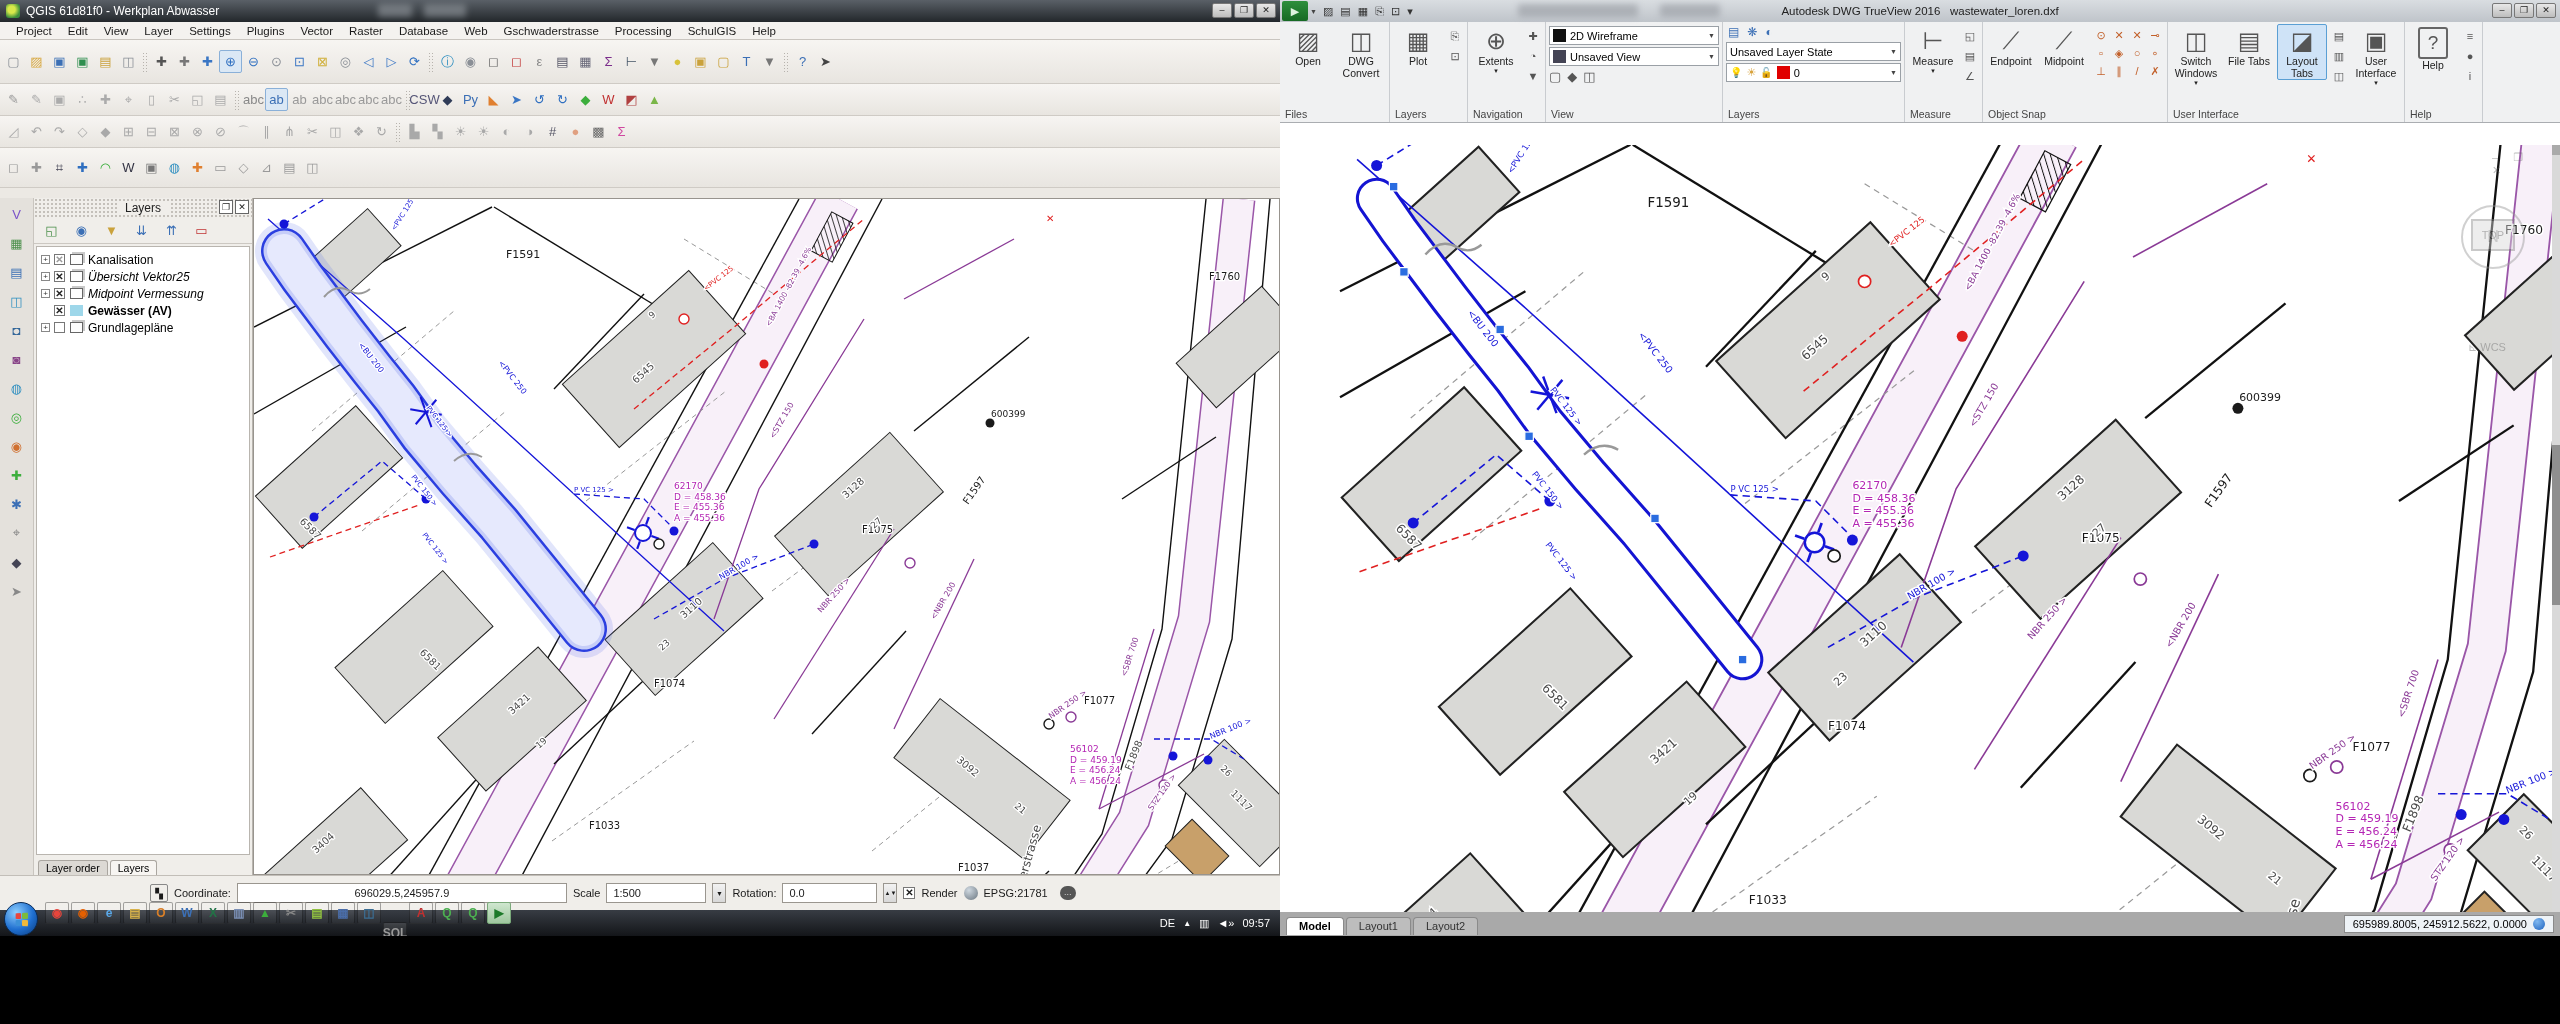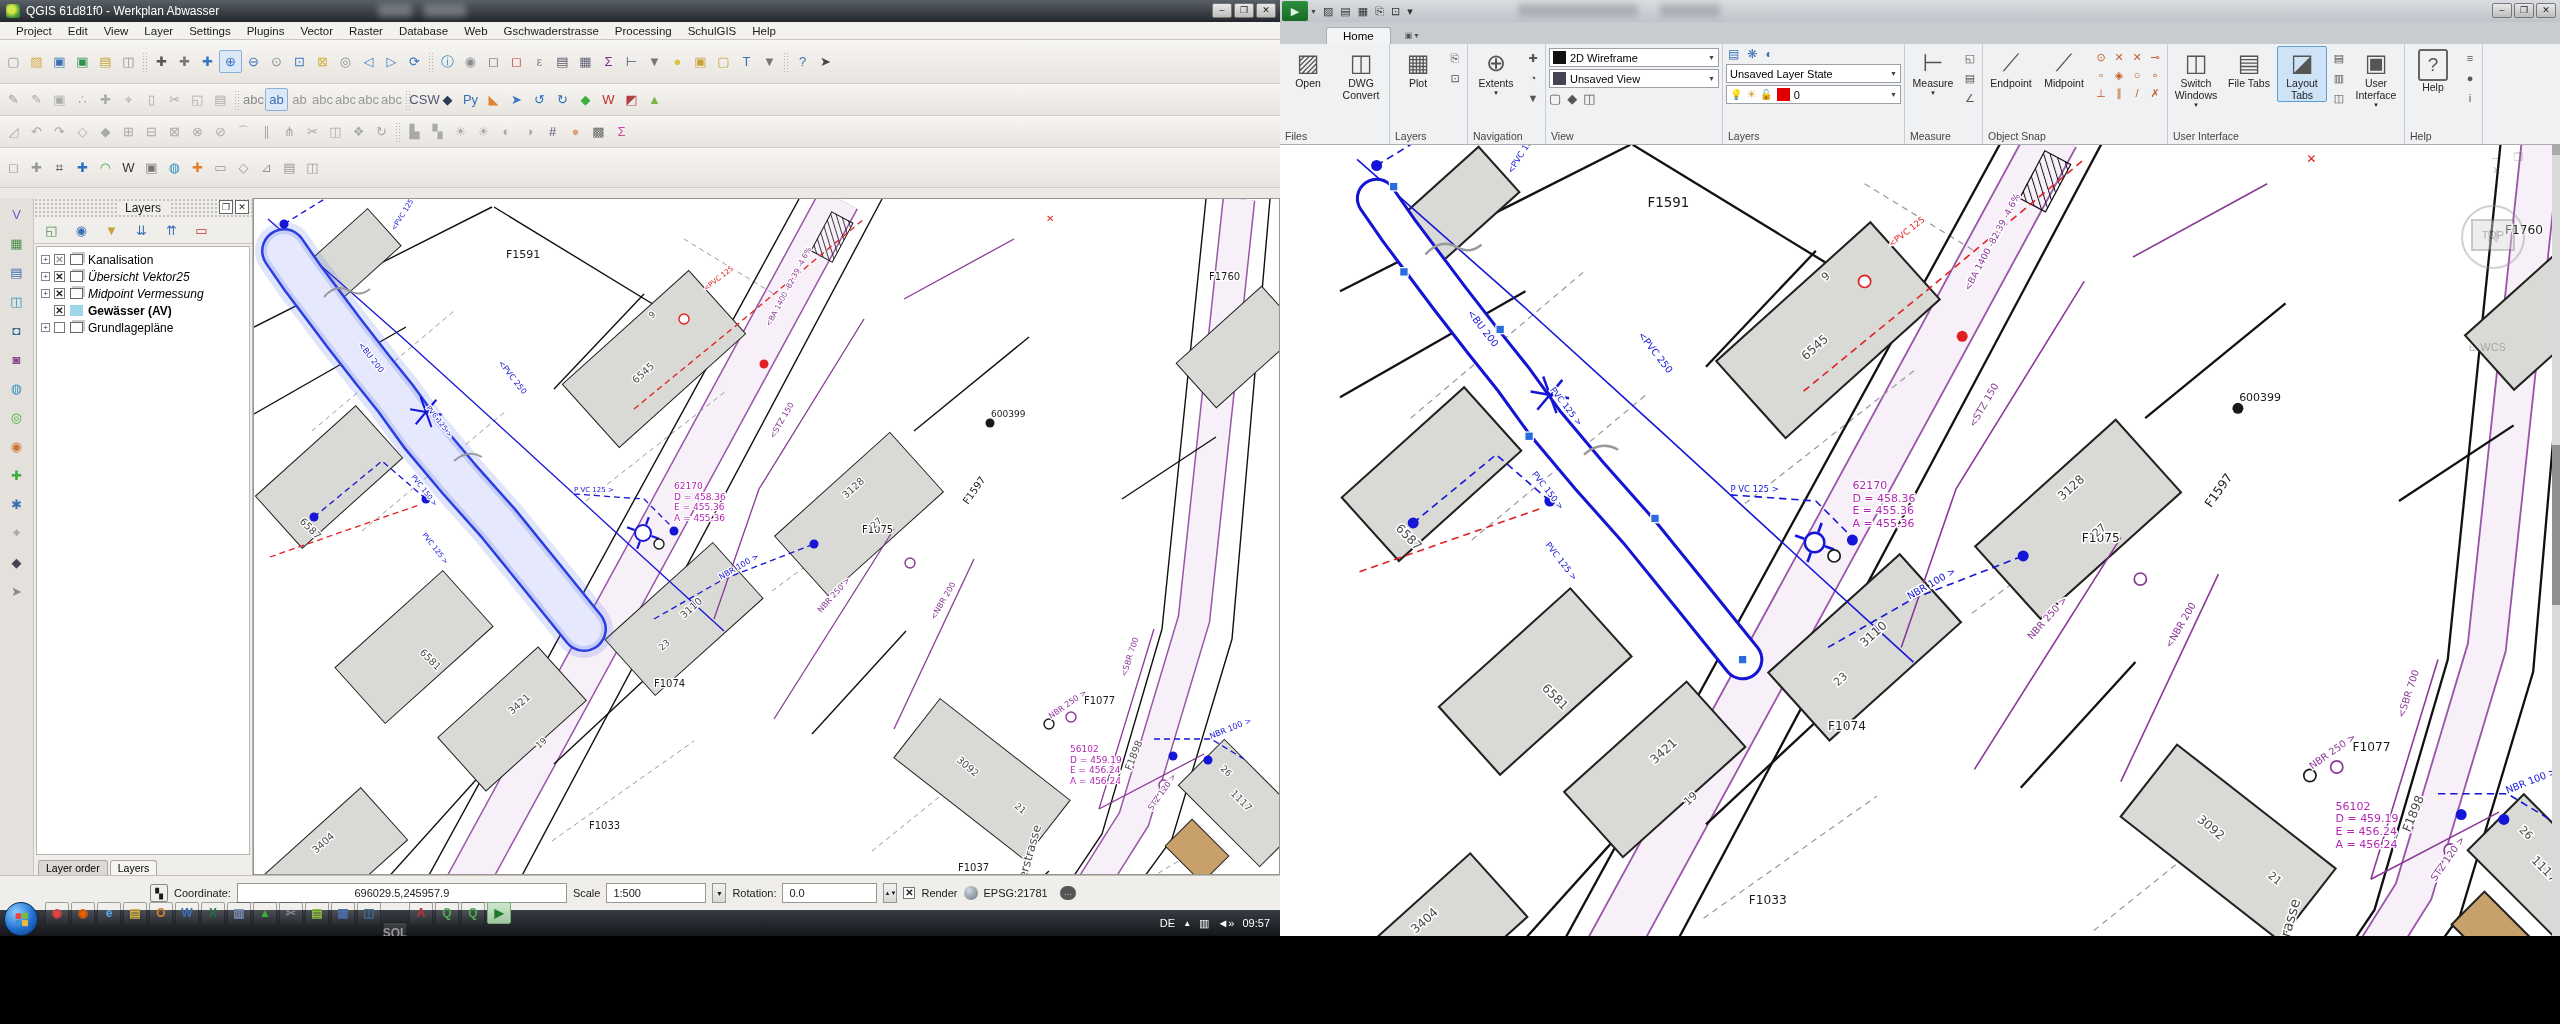--- a/index.html
+++ b/index.html
@@ -517,31 +517,30 @@
     <span class="tvlogo">▶</span>
     <span style="font-size:7px;color:#444">▼</span>
     <span class="qat" id="t-qat">
         <span>▨</span>
         <span>▤</span>
         <span>▦</span>
         <span>⎘</span>
         <span>⊡</span>
         <span>▾</span>
       </span>
+    <span class="ttext">
+      <span>Autodesk DWG TrueView 2016</span>&nbsp;&nbsp;&nbsp;<span>wastewater_loren.dxf</span>
+    </span>
     <span class="blur" style="left:238px;width:120px"></span>
     <span class="blur" style="left:380px;width:60px"></span>
     <span class="winbtns" id="t-winbtns">
         <span>–</span>
         <span>❐</span>
         <span>✕</span>
       </span>
-  </div>
-  <div class="tabrow">
-    <span class="rtab">Home</span>
-    <span style="font-size:8px;color:#555;margin:0 0 4px 14px">▣ ▾</span>
   </div>
   <div class="ribbon" id="t-ribbon">
       <div class="rgroup">
         <div class="rgbody">
           <div class="bigb">
             <div class="g">▨</div>
             <div>Open</div>
           </div>
           <div class="bigb">
             <div class="g">◫</div>
@@ -869,13 +868,25 @@
         <span>✕</span>
         <span>⊕</span>
         <span>?</span>
       </div>
   </div>
   <div class="tscroll">
     <i style="top:0;height:10px"></i>
     <i style="top:300px;height:160px;background:#8f8f8f"></i>
     <i style="bottom:0;height:10px"></i>
   </div>
+  <div class="tstatus">
+    <span style="width:6px"></span>
+    <span id="t-mtabs" style="display:flex;gap:2px">
+        <span class="mtab on">Model</span>
+        <span class="mtab">Layout1</span>
+        <span class="mtab">Layout2</span>
+      </span>
+    <span class="coordbox">
+      <span>695989.8005, 245912.5622, 0.0000</span>
+      <span class="bluedot"></span>
+    </span>
+  </div>
 </div>
 
 </body></html>

